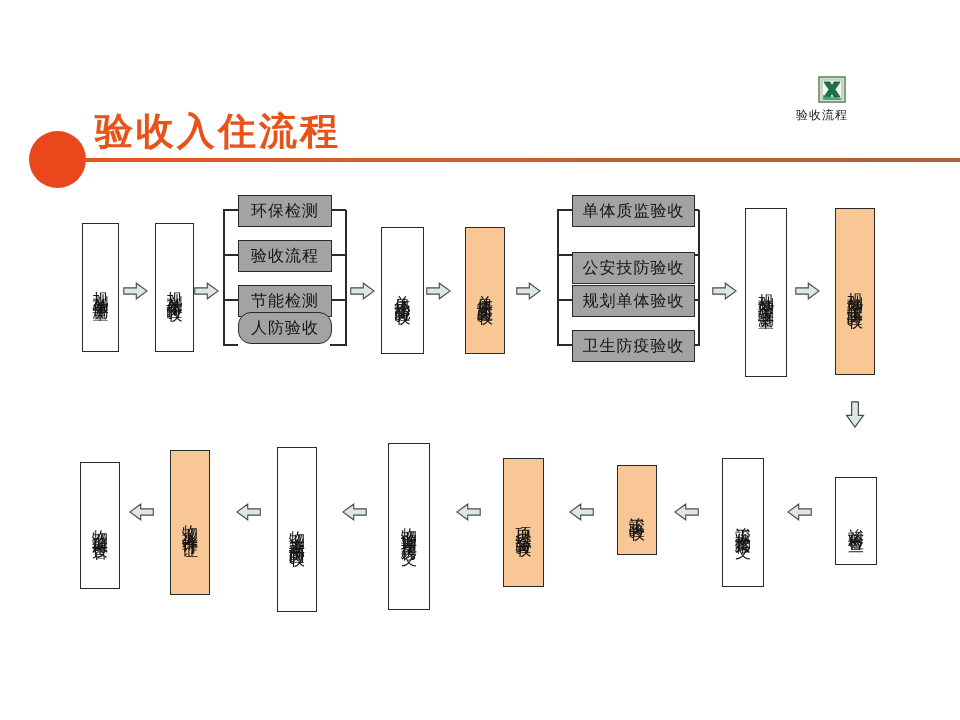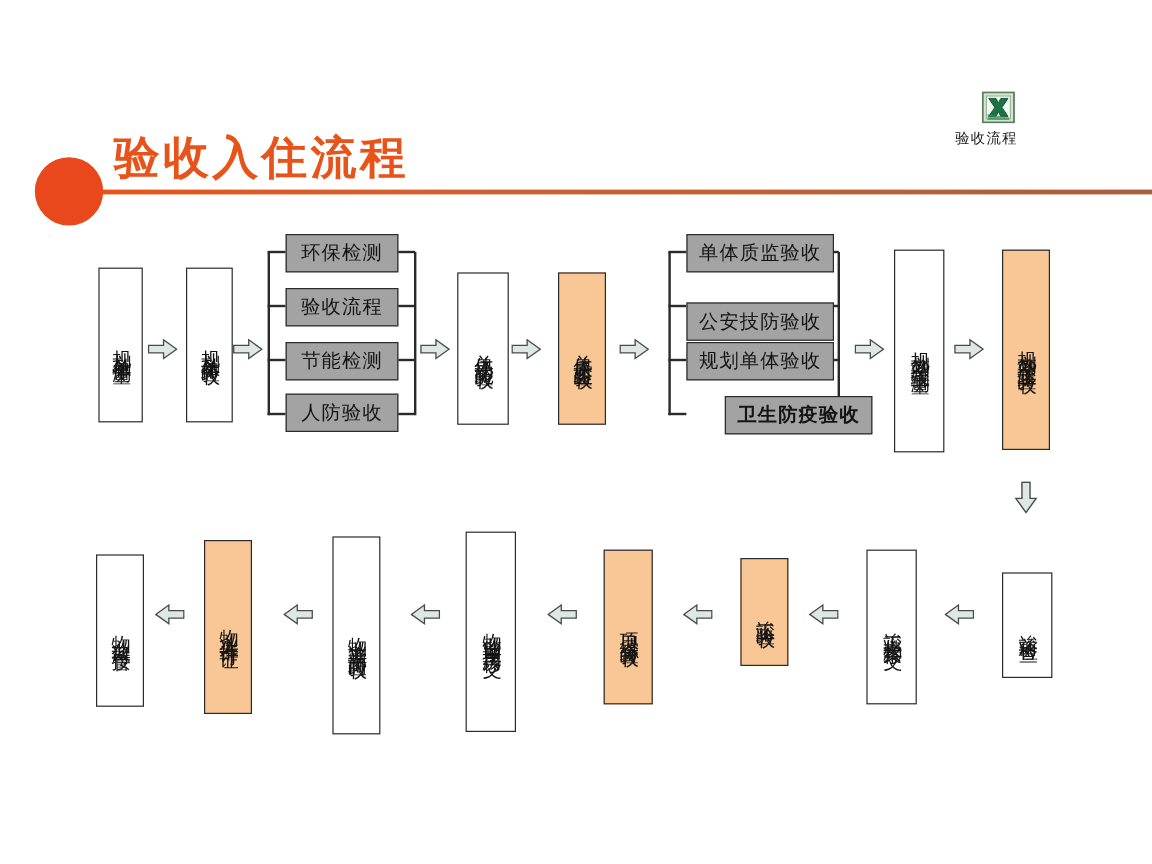--- a/index.html
+++ b/index.html
@@ -80,21 +80,21 @@
 <div class="cline" style="left:223px;top:254px;width:15px;height:1.5px;"></div>
 <div class="cline" style="left:223px;top:299px;width:15px;height:1.5px;"></div>
 <div class="cline" style="left:223px;top:344px;width:15px;height:1.5px;"></div>
 <div class="cline" style="left:330px;top:209px;width:16px;height:1.5px;"></div>
 <div class="cline" style="left:330px;top:254px;width:16px;height:1.5px;"></div>
 <div class="cline" style="left:330px;top:299px;width:16px;height:1.5px;"></div>
 <div class="cline" style="left:330px;top:344px;width:16px;height:1.5px;"></div>
 <div class="gbox" style="left:238px;top:195px;width:92px;height:30px;">环保检测</div>
 <div class="gbox" style="left:238px;top:240px;width:92px;height:30px;">验收流程</div>
 <div class="gbox" style="left:238px;top:285px;width:92px;height:30px;">节能检测</div>
-<div class="gbox" style="left:238px;top:328px;width:92px;height:30px;">人防验收</div>
+<div class="gbox" style="left:238px;top:312px;width:92px;height:30px;border-radius:13px;">人防验收</div>
 
 <svg class="arr" style="left:350px;top:282px;" width="25" height="18" viewBox="0 0 32 22">
     <polygon points="1,7 17,7 17,1 31,11 17,21 17,15 1,15" fill="#DCE8E4" stroke="#4a4a4a" stroke-width="1.4"></polygon>
   </svg>
 
 <div class="vbox" style="left:381px;top:227px;width:41px;height:125px;">单体功能验收</div>
 
 <svg class="arr" style="left:426px;top:282px;" width="25" height="18" viewBox="0 0 32 22">
     <polygon points="1,7 17,7 17,1 31,11 17,21 17,15 1,15" fill="#DCE8E4" stroke="#4a4a4a" stroke-width="1.4"></polygon>
   </svg>
@@ -111,21 +111,21 @@
 <div class="cline" style="left:557px;top:254px;width:15px;height:1.5px;"></div>
 <div class="cline" style="left:557px;top:299px;width:15px;height:1.5px;"></div>
 <div class="cline" style="left:557px;top:344px;width:15px;height:1.5px;"></div>
 <div class="cline" style="left:693px;top:209px;width:6px;height:1.5px;"></div>
 <div class="cline" style="left:693px;top:254px;width:6px;height:1.5px;"></div>
 <div class="cline" style="left:693px;top:299px;width:6px;height:1.5px;"></div>
 <div class="cline" style="left:693px;top:344px;width:6px;height:1.5px;"></div>
 <div class="gbox" style="left:572px;top:195px;width:121px;height:30px;">单体质监验收</div>
 <div class="gbox" style="left:572px;top:252px;width:121px;height:30px;">公安技防验收</div>
 <div class="gbox" style="left:572px;top:285px;width:121px;height:30px;">规划单体验收</div>
-<div class="gbox" style="left:604px;top:330px;width:121px;height:30px;font-weight:bold;">卫生防疫验收</div>
+<div class="gbox" style="left:572px;top:330px;width:121px;height:30px;">卫生防疫验收</div>
 
 <svg class="arr" style="left:712px;top:282px;" width="25" height="18" viewBox="0 0 32 22">
     <polygon points="1,7 17,7 17,1 31,11 17,21 17,15 1,15" fill="#DCE8E4" stroke="#4a4a4a" stroke-width="1.4"></polygon>
   </svg>
 
 <div class="vbox" style="left:745px;top:208px;width:40px;height:167px;">规划管理竣工测量</div>
 
 <svg class="arr" style="left:795px;top:282px;" width="25" height="18" viewBox="0 0 32 22">
     <polygon points="1,7 17,7 17,1 31,11 17,21 17,15 1,15" fill="#DCE8E4" stroke="#4a4a4a" stroke-width="1.4"></polygon>
   </svg>

